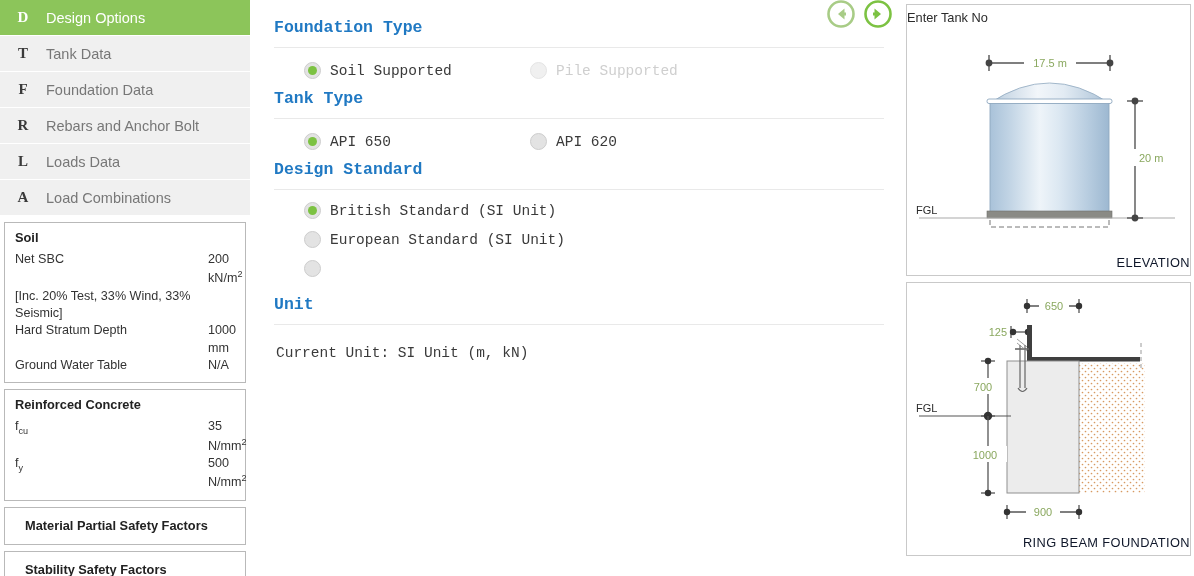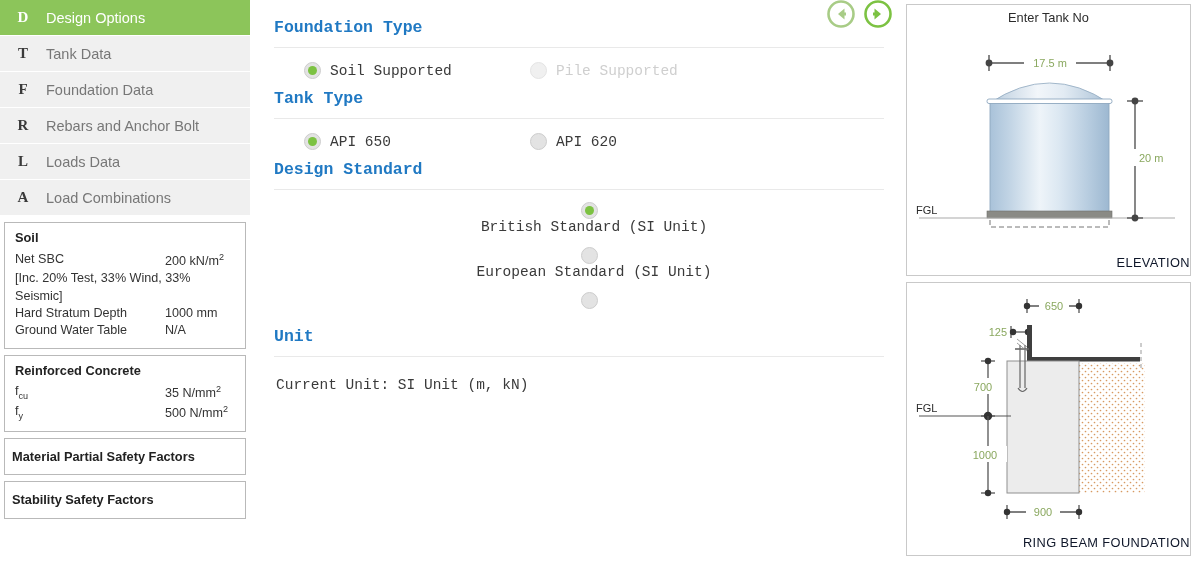--- a/index.html
+++ b/index.html
@@ -37,25 +37,25 @@
   .nav-label { flex: 1; }
 
   .info-box {
     margin: 6px 4px 0 4px;
     border: 1px solid #b9b9b9;
     padding: 6px 10px 8px 10px;
     font-size: 12.6px;
     color: #333;
     line-height: 1.38;
   }
-  .info-box.compact { padding: 9px 7px; }
+  .info-box.compact { padding: 9px 20px; }
   .info-title { font-weight: bold; font-size: 12.8px; color: #222; margin-bottom: 4px; }
-  .info-row { display: flex; }
+  .info-row { display: flex; gap: 20px; }
   .info-row .k { width: 150px; flex: 0 0 150px; }
-  .info-row .v { flex: 1; }
+  .info-row .v { flex: 1; margin-left: 23px; }
   .info-note { }
   .plain-title { font-weight: bold; font-size: 12.8px; color: #222; }
   sub, sup { font-size: 0.72em; }
 
   
   #main { flex: 1; padding: 18px 22px 8px 24px; position: relative; font-family: Liberation Mono, monospace; }
   .section-head {
     display: flex; align-items: flex-start; justify-content: space-between;
     position: relative;
   }
@@ -68,21 +68,21 @@
   .rule { border-bottom: 1px solid #e9e9e9; width: 610px; }
   .radio-row { display: flex; padding: 14px 0 10px 30px; }
   .radio-row.stacked { display: block; padding: 12px 0 6px 30px; }
   .radio-opt {
     display: flex; align-items: center;
     width: 226px;
     font-size: 14.5px; color: #3a3a3a;
     cursor: pointer;
     text-align: right;
   }
-  .radio-row.stacked .radio-opt { width: auto; margin-bottom: 12px; flex-direction: column; }
+  .radio-row.stacked .radio-opt { width: auto; margin-bottom: 12px; }
   .radio-opt.disabled { color: #cfcfcf; cursor: default; }
   .radio-mark {
     width: 17px; height: 17px; flex: 0 0 17px;
     border-radius: 50%;
     background: #e3e3e3;
     border: 1px solid #cdcdcd;
     margin-right: 9px;
     position: relative;
   }
   .radio-opt.checked .radio-mark::after {
@@ -99,21 +99,20 @@
 
   
   #right { width: 289px; flex: 0 0 289px; padding: 4px 4px 0 0; }
   .diagram-panel {
     border: 1px solid #c9c9c9;
     background: #fff;
     margin-bottom: 6px;
     position: relative;
   }
   .panel-top-label {
-    text-align: center;
     font-size: 12.8px;
     color: #2b2b2b;
     padding-top: 5px;
     font-family: "Liberation Sans", sans-serif;
   }
   .panel-caption {
     text-align: right;
     font-size: 12.8px;
     letter-spacing: 0.4px;
     color: #0f172a;

